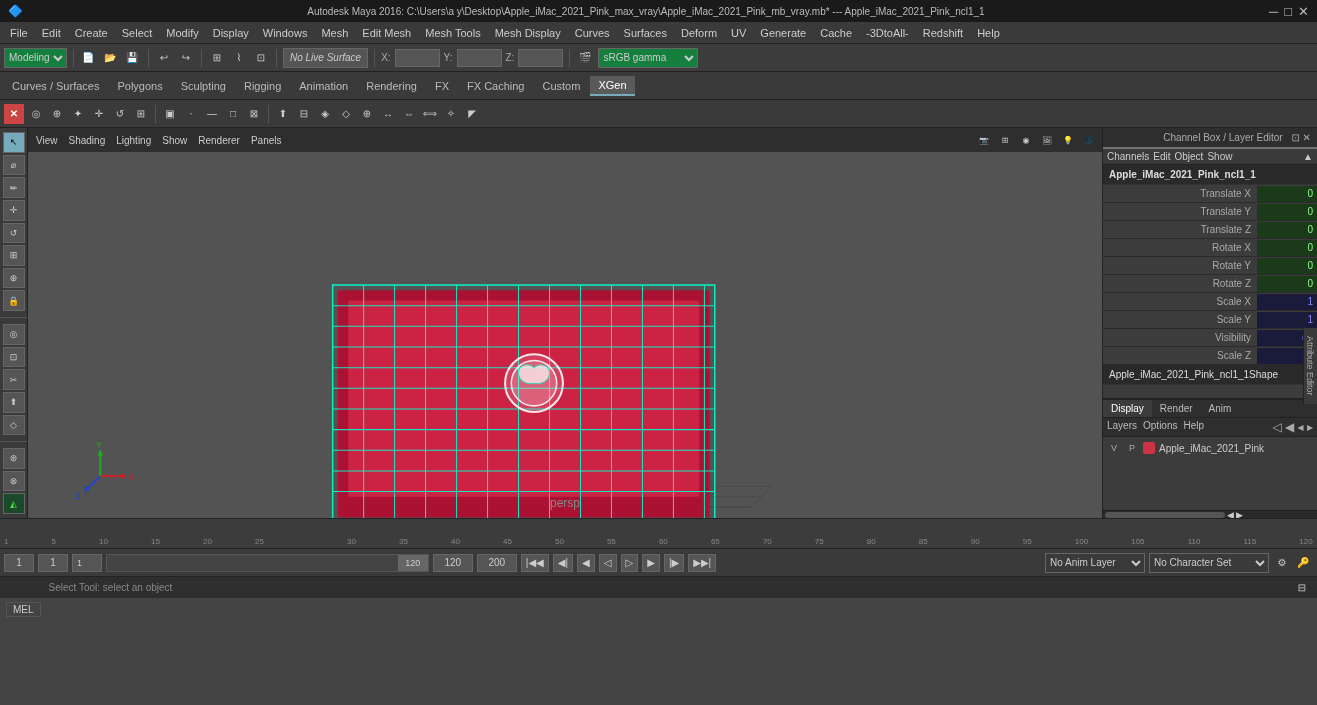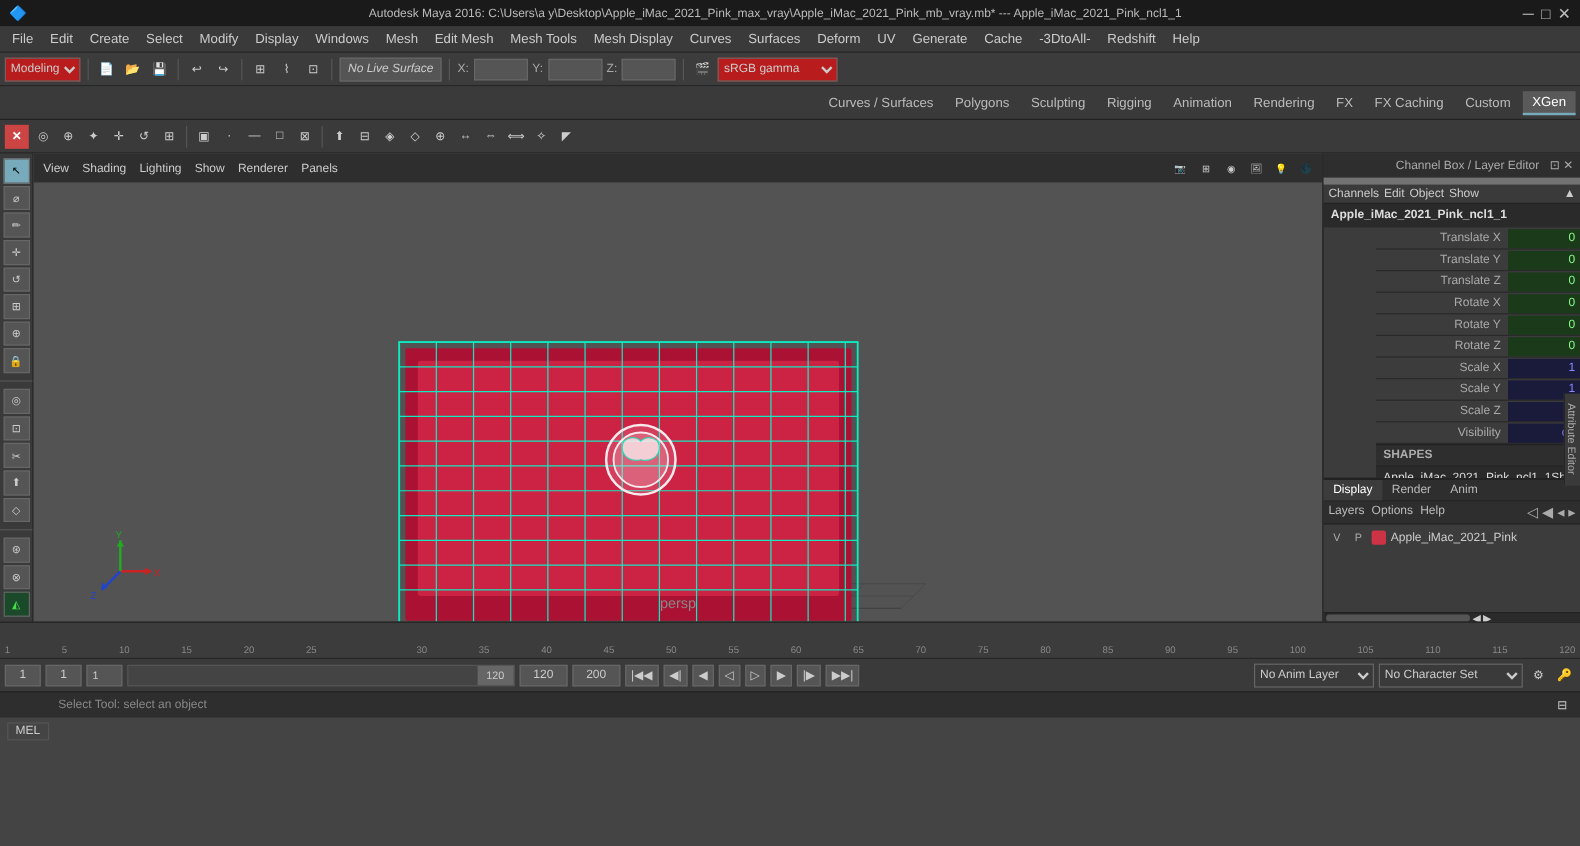--- a/index.html
+++ b/index.html
@@ -60,21 +60,21 @@
       color: #ccc;
       padding: 2px 6px;
       font-size: 10px;
       cursor: pointer;
       height: 20px;
       display: flex;
       align-items: center;
       font-style: italic;
     }
     .toolbar-select {
-      background: #b91c1c;
+      background: #15803d;
       border: 1px solid #666;
       color: #ccc;
       height: 20px;
       font-size: 10px;
     }
     .toolbar-separator {
       width: 1px;
       height: 18px;
       background: #555;
       margin: 0 2px;
@@ -82,21 +82,20 @@
 
     
     #toolbar2 {
       background: #3a3a3a;
       height: 28px;
       display: flex;
       align-items: center;
       padding: 0 4px;
       gap: 2px;
       border-bottom: 1px solid #222;
-      justify-content: flex-end;
     }
     .tab-btn {
       padding: 3px 8px;
       color: #bbb;
       cursor: pointer;
       font-size: 11px;
       border: none;
       background: transparent;
     }
     .tab-btn.active {
@@ -192,21 +191,21 @@
       border-left: 1px solid #222;
       display: flex;
       flex-direction: column;
     }
     #channel-box-header {
       background: #2e2e2e;
       padding: 4px 6px;
       font-size: 10px;
       color: #aaa;
       text-align: right;
-      border-bottom: 6px solid #737373;
+      border-bottom: 2px solid #737373;
     }
 
     #object-name {
       background: #2a2a2a;
       padding: 4px 6px;
       font-size: 10px;
       color: #ddd;
       font-weight: bold;
       border-bottom: 1px solid #333;
     }
@@ -341,21 +340,20 @@
       width: 45px;
       font-size: 10px;
       text-align: center;
     }
 
     
     #channels-scroll {
       flex: 1;
       overflow-y: auto;
       overflow-x: hidden;
-      margin-left: 44px;
     }
     #channels-scroll::-webkit-scrollbar { width: 6px; }
     #channels-scroll::-webkit-scrollbar-track { background: #2a2a2a; }
     #channels-scroll::-webkit-scrollbar-thumb { background: #555; }
 
     
     #right-bottom {
       height: 120px;
       background: #3c3c3c;
       border-top: 2px solid #222;
@@ -732,29 +730,28 @@
       </div>
       <div class="channel-row">
         <span class="channel-name">Scale X</span>
         <input class="channel-value one" value="1" style="">
       </div>
       <div class="channel-row">
         <span class="channel-name">Scale Y</span>
         <input class="channel-value one" value="1" style="">
       </div>
       <div class="channel-row">
+        <span class="channel-name">Visibility</span>
+        <input class="channel-value one" value="on" style="">
+      </div>
+      <div class="channel-row">
         <span class="channel-name">Scale Z</span>
         <input class="channel-value one" value="1" style="">
       </div>
-      <div class="channel-row">
-        <span class="channel-name">Visibility</span>
-        <input class="channel-value one" value="on" style="">
-      </div>
-
-      <div id="shapes-header">SHAPES</div>
+
       <div class="shapes-name">
         <span>Apple_iMac_2021_Pink_ncl1_1Shape</span>
       </div>
 
     </div>
 
     <div id="right-bottom">
       <div id="display-tabs">
         <div class="display-tab active">Display</div>
         <div class="display-tab">Render</div>

